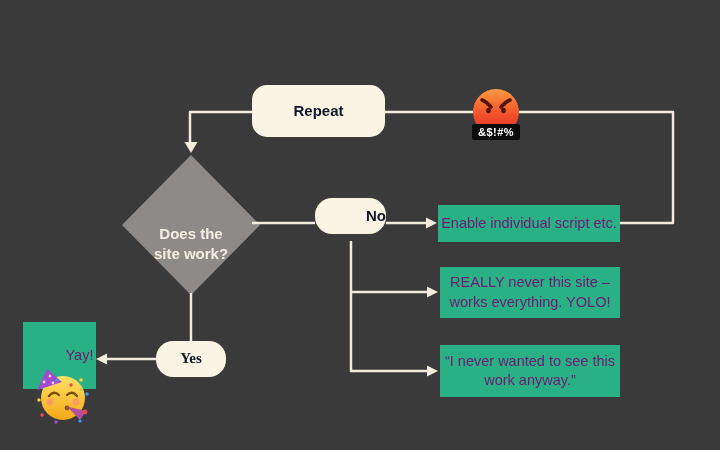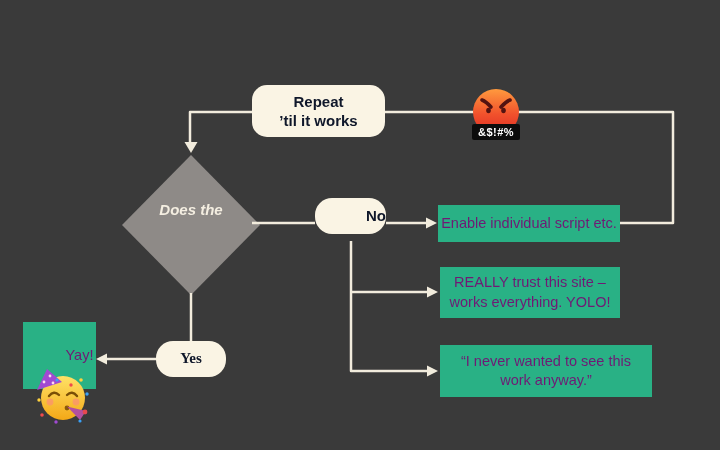--- a/index.html
+++ b/index.html
@@ -96,45 +96,45 @@
       <polygon points="184.5,142 197.5,142 191,153"></polygon>
       <polygon points="426,217.5 426,228.5 437,223"></polygon>
       <polygon points="427,286.5 427,297.5 438,292"></polygon>
       <polygon points="427,365.5 427,376.5 438,371"></polygon>
       <polygon points="107,353.5 107,364.5 96,359"></polygon>
     </g>
   </svg>
 
   <div class="node cream repeat" style="left:252px; top:85px; width:133px; height:52px;">
     <span class="line">Repeat</span>
-    <span class="line">’til it works</span>
   </div>
 
-  <div class="decision-label" style="left:122px; top:200px; width:138px;font-style:italic;">
+  <div class="decision-label" style="left:122px; top:224px; width:138px;">
     <span class="line">Does the</span>
+    <span class="line">site work?</span>
   </div>
 
   <div class="node cream" style="left:315px; top:198px; width:71px; height:36px;align-items:flex-end;">
     <span>No</span>
   </div>
 
   <div class="node cream" style="left:156px; top:341px; width:70px; height:36px;font-family:Liberation Serif, serif;">
     <span>Yes</span>
   </div>
 
   <div class="node green" style="left:438px; top:205px; width:182px; height:37px;">
     <span>Enable individual script etc.</span>
   </div>
 
   <div class="node green" style="left:440px; top:267px; width:180px; height:51px;">
-    <span class="line">REALLY trust this site –</span>
+    <span class="line">REALLY never this site –</span>
     <span class="line">works everything. YOLO!</span>
   </div>
 
-  <div class="node green" style="left:440px; top:345px; width:212px; height:52px;">
+  <div class="node green" style="left:440px; top:345px; width:180px; height:52px;">
     <span class="line">“I never wanted to see this</span>
     <span class="line">work anyway.”</span>
   </div>
 
   <div class="node green" style="left:23px; top:322px; width:73px; height:67px;padding-left:40px;">
     <span>Yay!</span>
   </div>
 
   <svg class="emoji" style="left:472px; top:88px;" width="48" height="48" viewBox="0 0 48 48" xmlns="http://www.w3.org/2000/svg">
     <defs>

